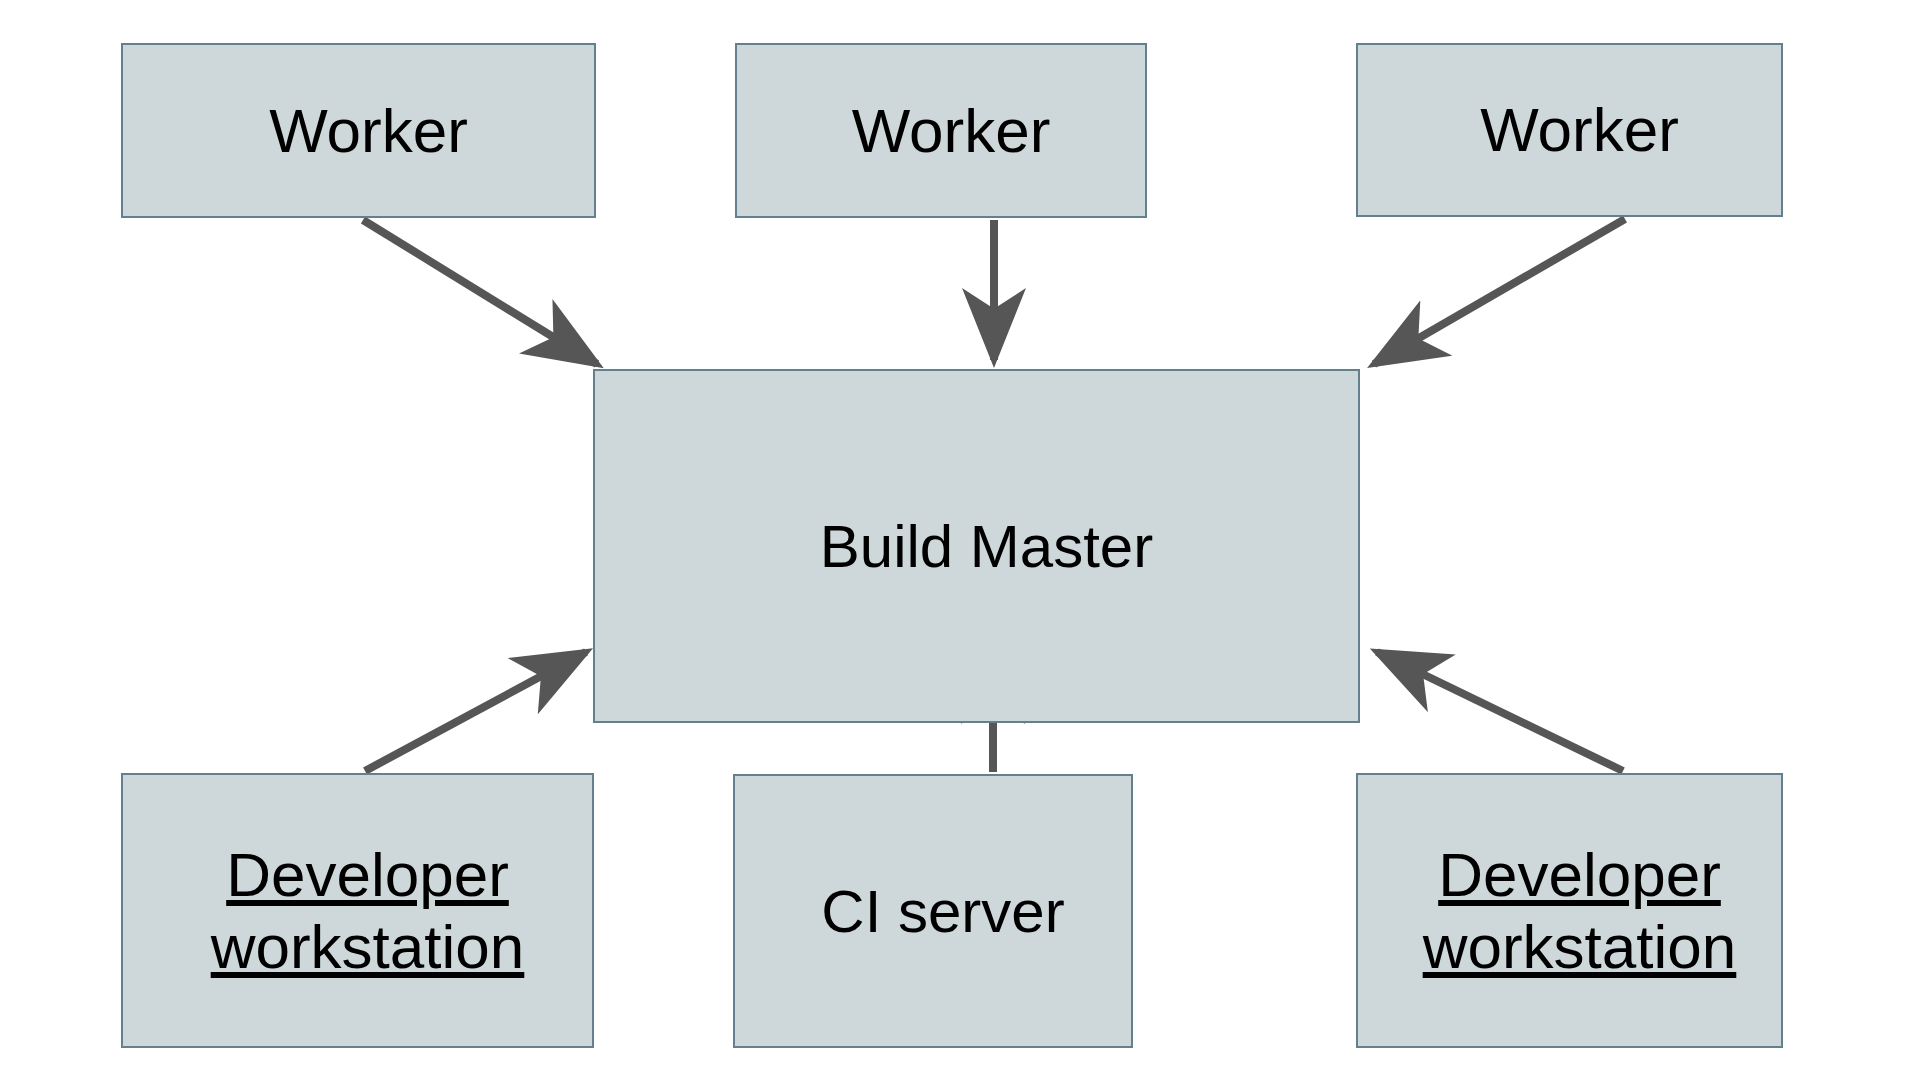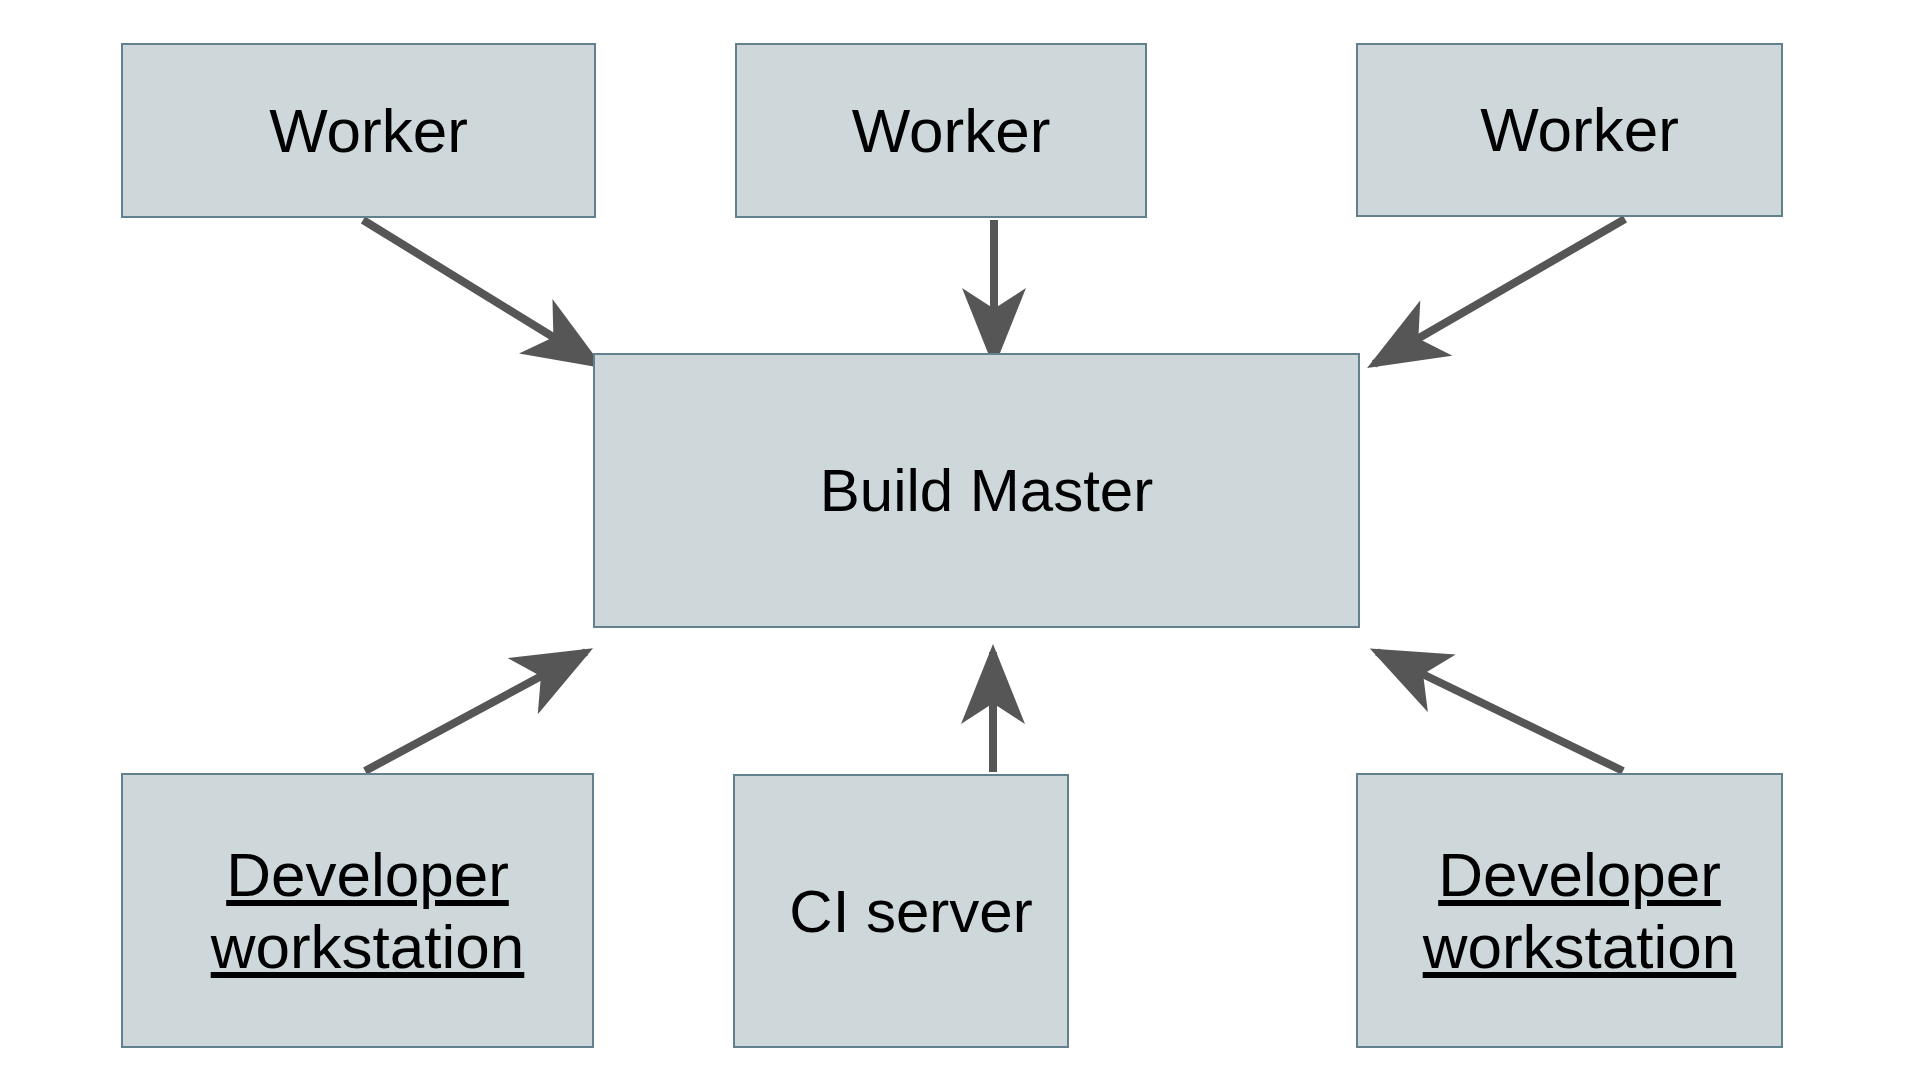--- a/index.html
+++ b/index.html
@@ -45,23 +45,23 @@
     color: #000000;
     font-weight: 400;
     line-height: 1.15;
     white-space: pre-line;
     letter-spacing: 0px;
   }
   
   #node-worker-1 { left: 121px; top: 43px;  width: 475px; height: 175px; }
   #node-worker-2 { left: 735px; top: 43px;  width: 412px; height: 175px; }
   #node-worker-3 { left: 1356px; top: 43px; width: 427px; height: 174px; }
-  #node-build-master { left: 593px; top: 353px; width: 767px; height: 275px; }
+  #node-build-master { left: 593px; top: 369px; width: 767px; height: 354px; }
   #node-dev-left  { left: 121px;  top: 773px; width: 473px; height: 275px; }
-  #node-ci-server { left: 733px;  top: 774px; width: 336px; height: 274px; }
+  #node-ci-server { left: 733px;  top: 774px; width: 400px; height: 274px; }
   #node-dev-right { left: 1356px; top: 773px; width: 427px; height: 275px; }
 
   .lbl-worker       { font-size: 62px; }
   .lbl-build-master { font-size: 60px; }
   .lbl-ci-server    { font-size: 60px; }
   .lbl-dev          { font-size: 62px; text-decoration: underline; }
 </style>
 </head>
 <body>
 

